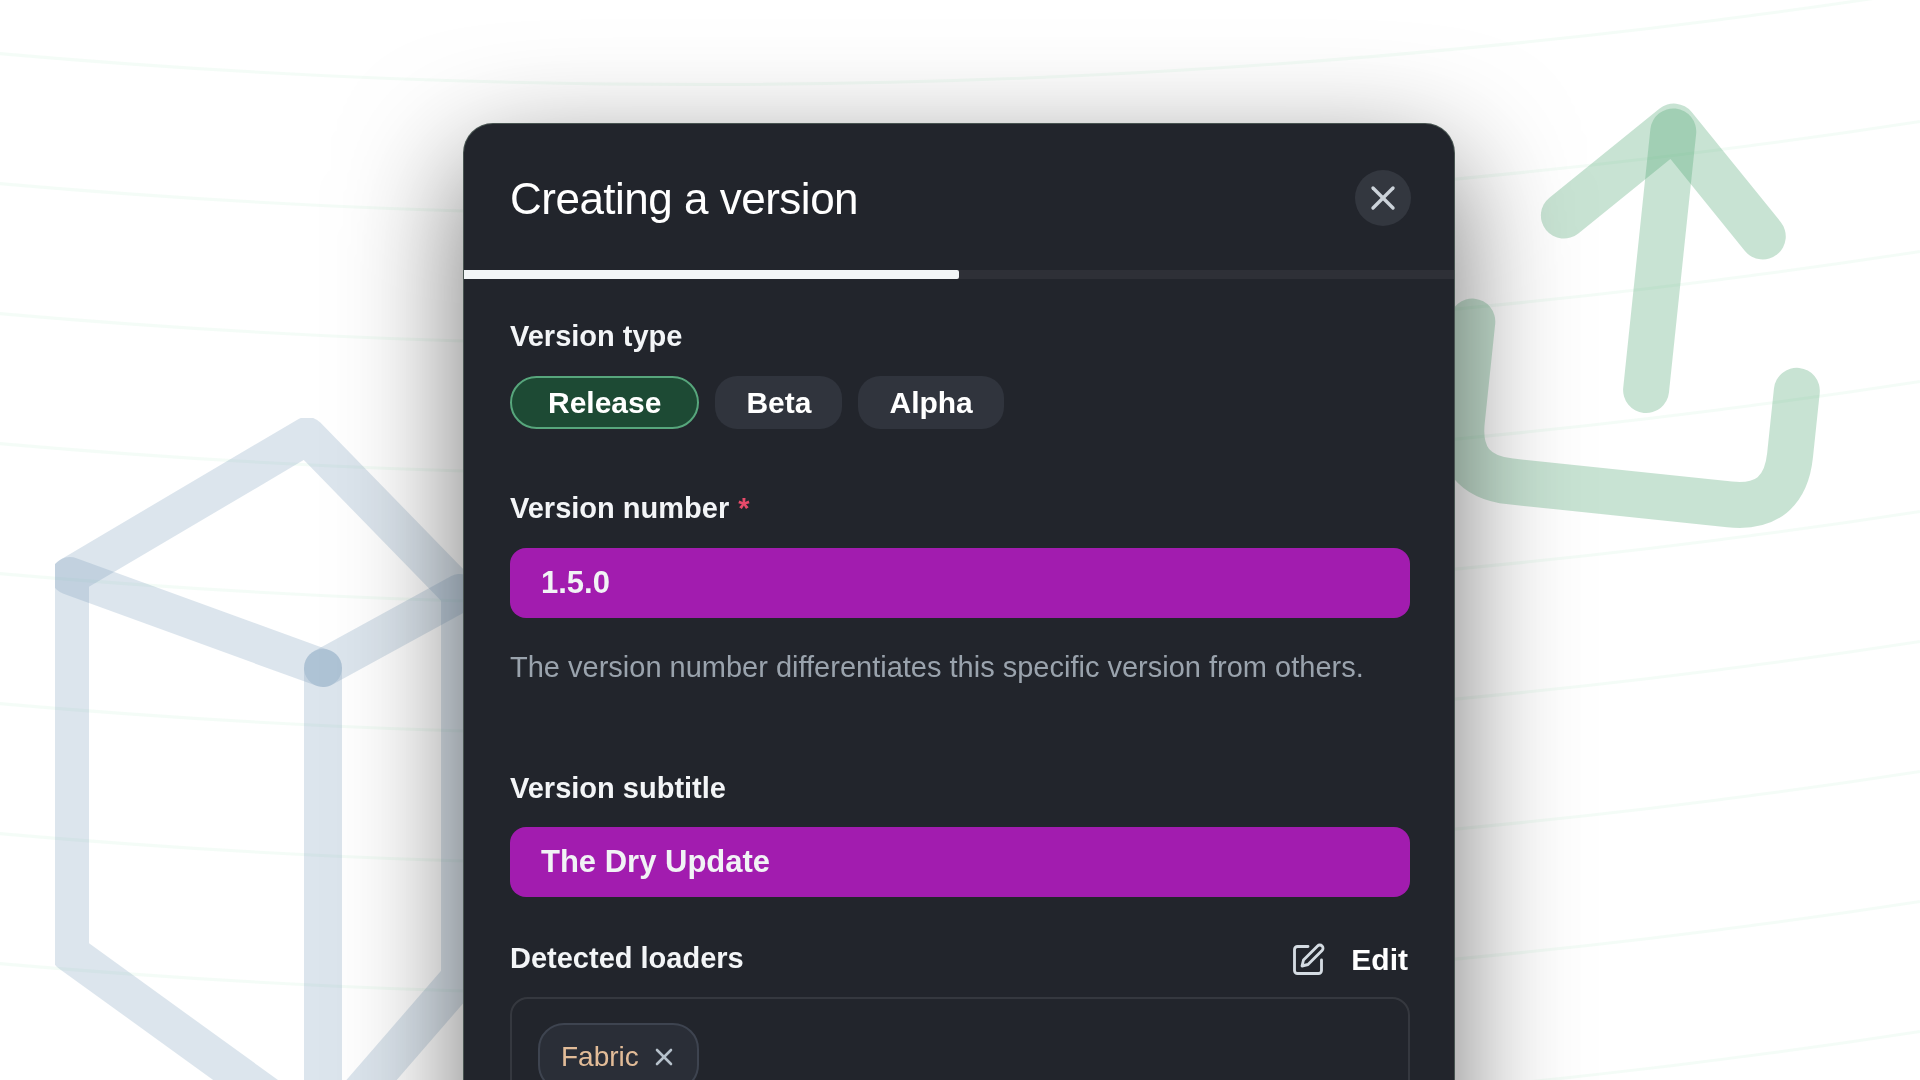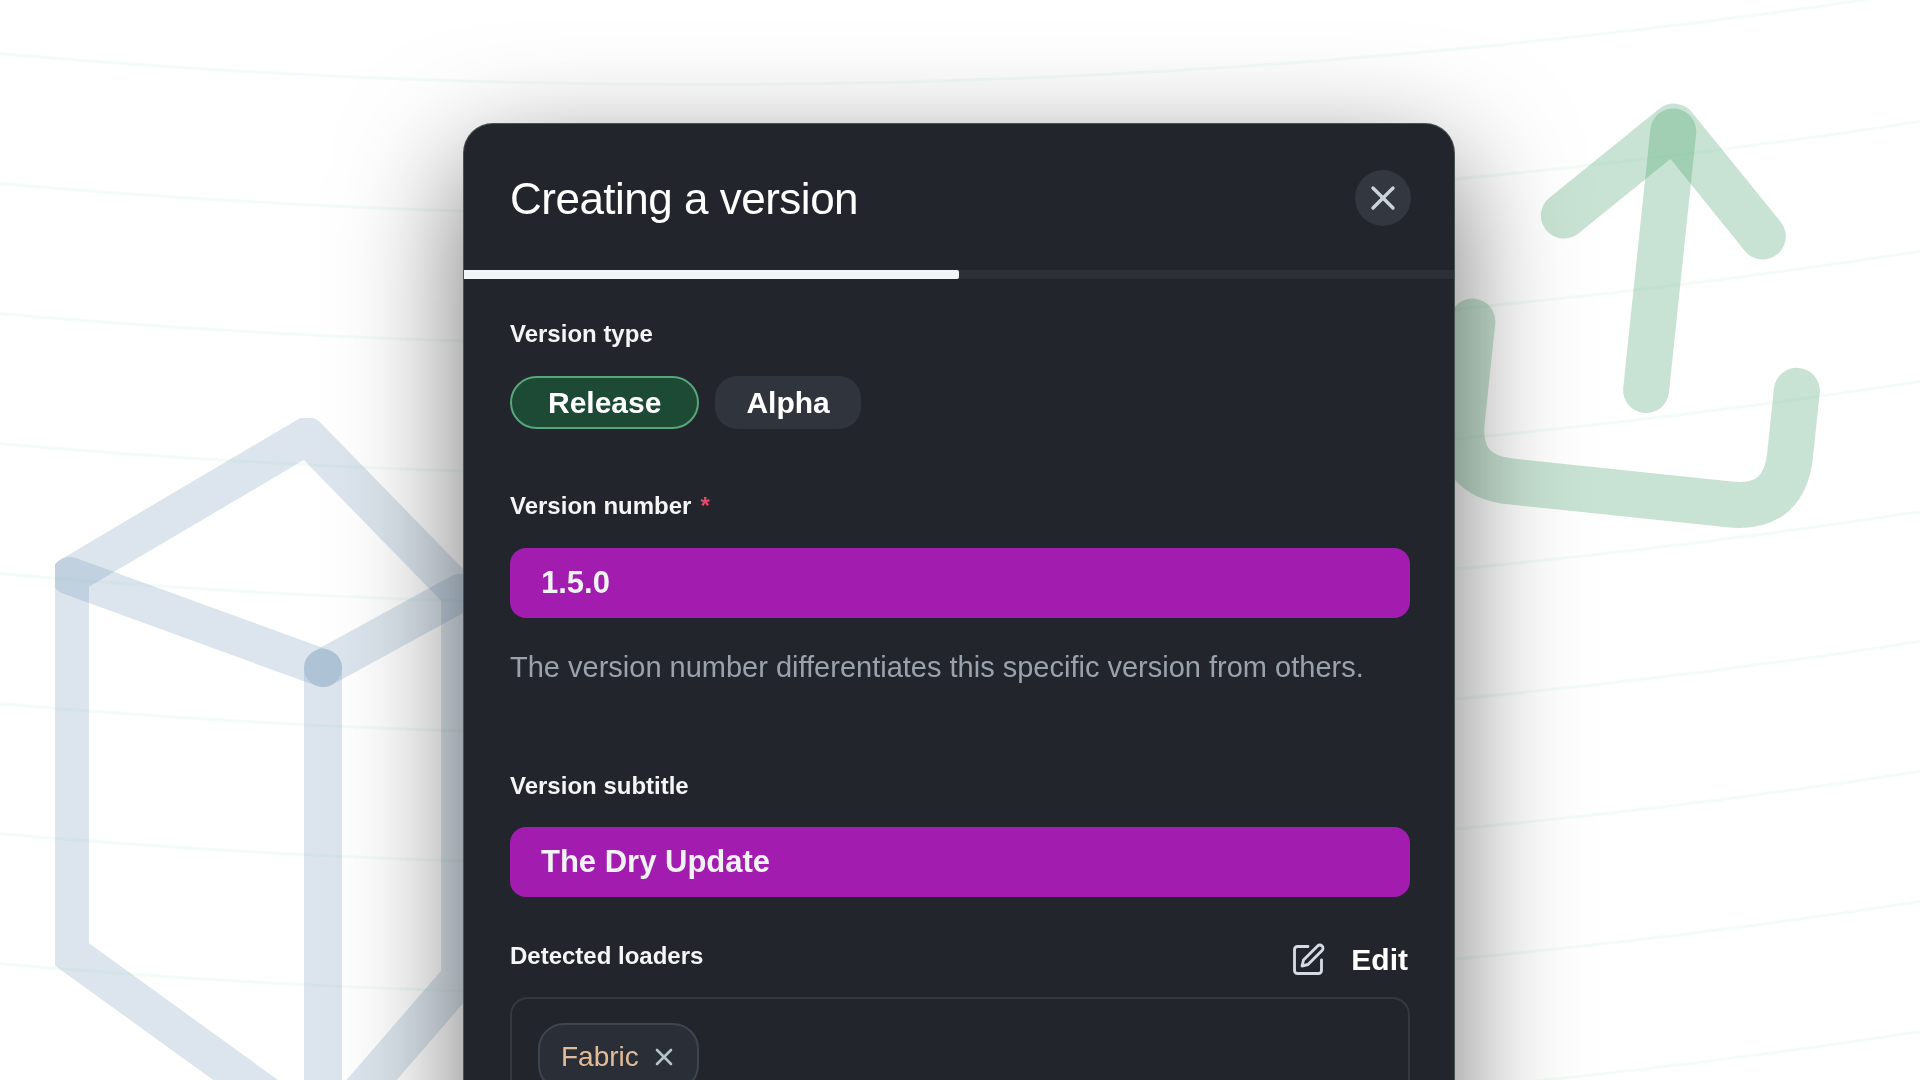--- a/index.html
+++ b/index.html
@@ -50,21 +50,21 @@
   }
   .progress-track{
     position:absolute;left:0;top:146px;width:100%;height:9px;
     background:rgba(255,255,255,0.055);
   }
   .progress-fill{
     height:100%;background:#f2f5f7;border-radius:0 2px 2px 0;width:50%;
   }
   .field-label{
     position:absolute;left:46px;
-    font-size:24px;font-weight:700;color:#f3f5f7;
+    font-size:29px;font-weight:700;color:#f3f5f7;
   }
   .required{color:#e64a6a;margin-left:9px;font-weight:700;}
   .type-row{
     position:absolute;left:46px;top:252px;display:flex;gap:16px;
   }
   .type-btn{
     height:53px;border-radius:22px;border:none;cursor:pointer;
     background:#30343d;color:#ffffff;font-size:30px;font-weight:700;
     font-family:inherit;padding:0 31px;display:flex;align-items:center;
   }
@@ -146,20 +146,21 @@
   </button>
 
   <div class="progress-track">
     <div class="progress-fill" style="width: 50%;"></div>
   </div>
 
   <div class="field-label" style="top:196px">Version type</div>
 
   <div class="type-row">
     <button class="type-btn selected">Release</button>
+    <button class="type-btn">Beta</button>
     <button class="type-btn">Alpha</button>
   </div>
 
   <div class="field-label" style="top:368px">
     <span>Version number</span><span class="required">*</span>
   </div>
 
   <input class="text-input" style="top: 424px;" value="1.5.0">
 
   <div class="helper">The version number differentiates this specific version from others.</div>

